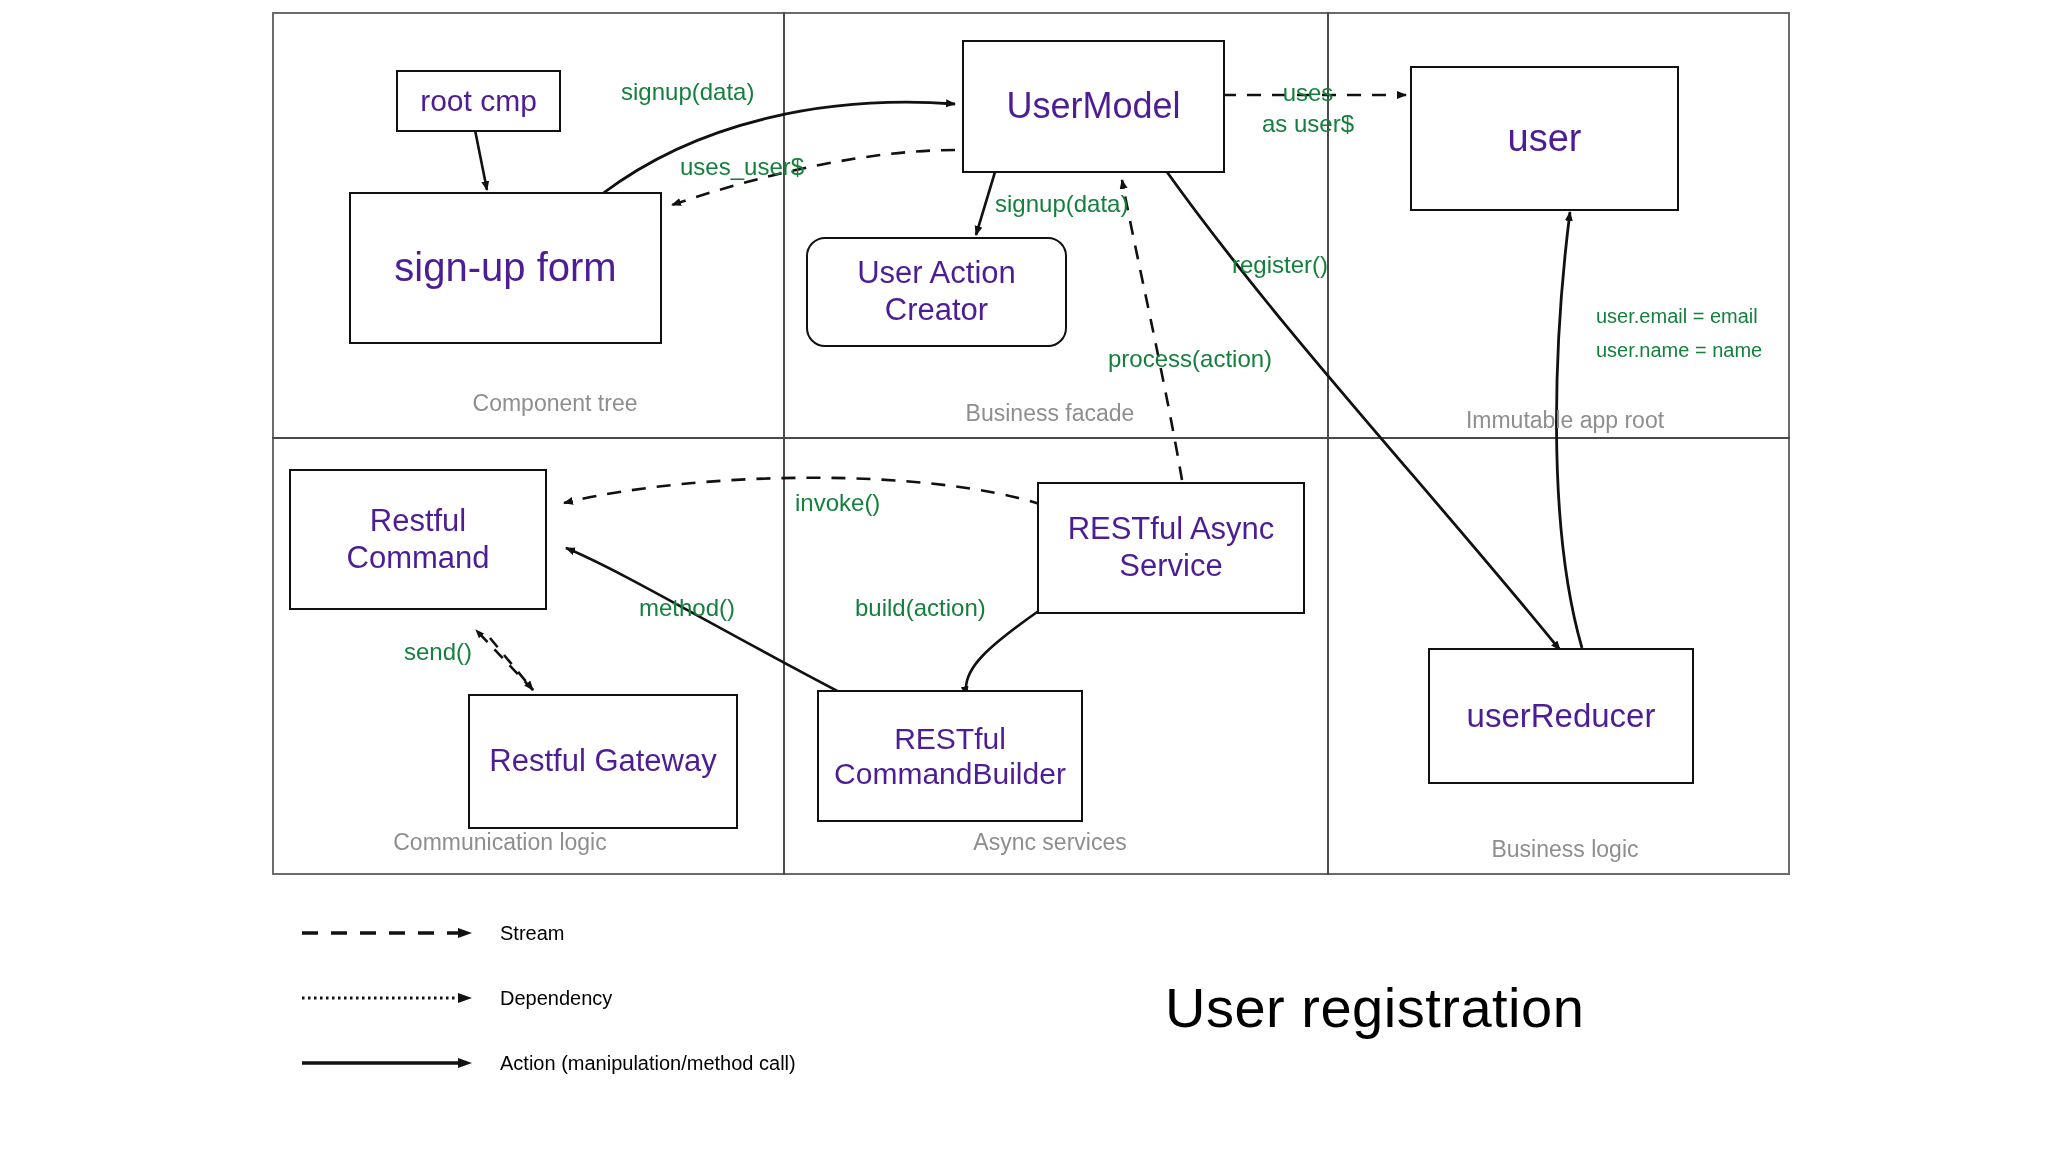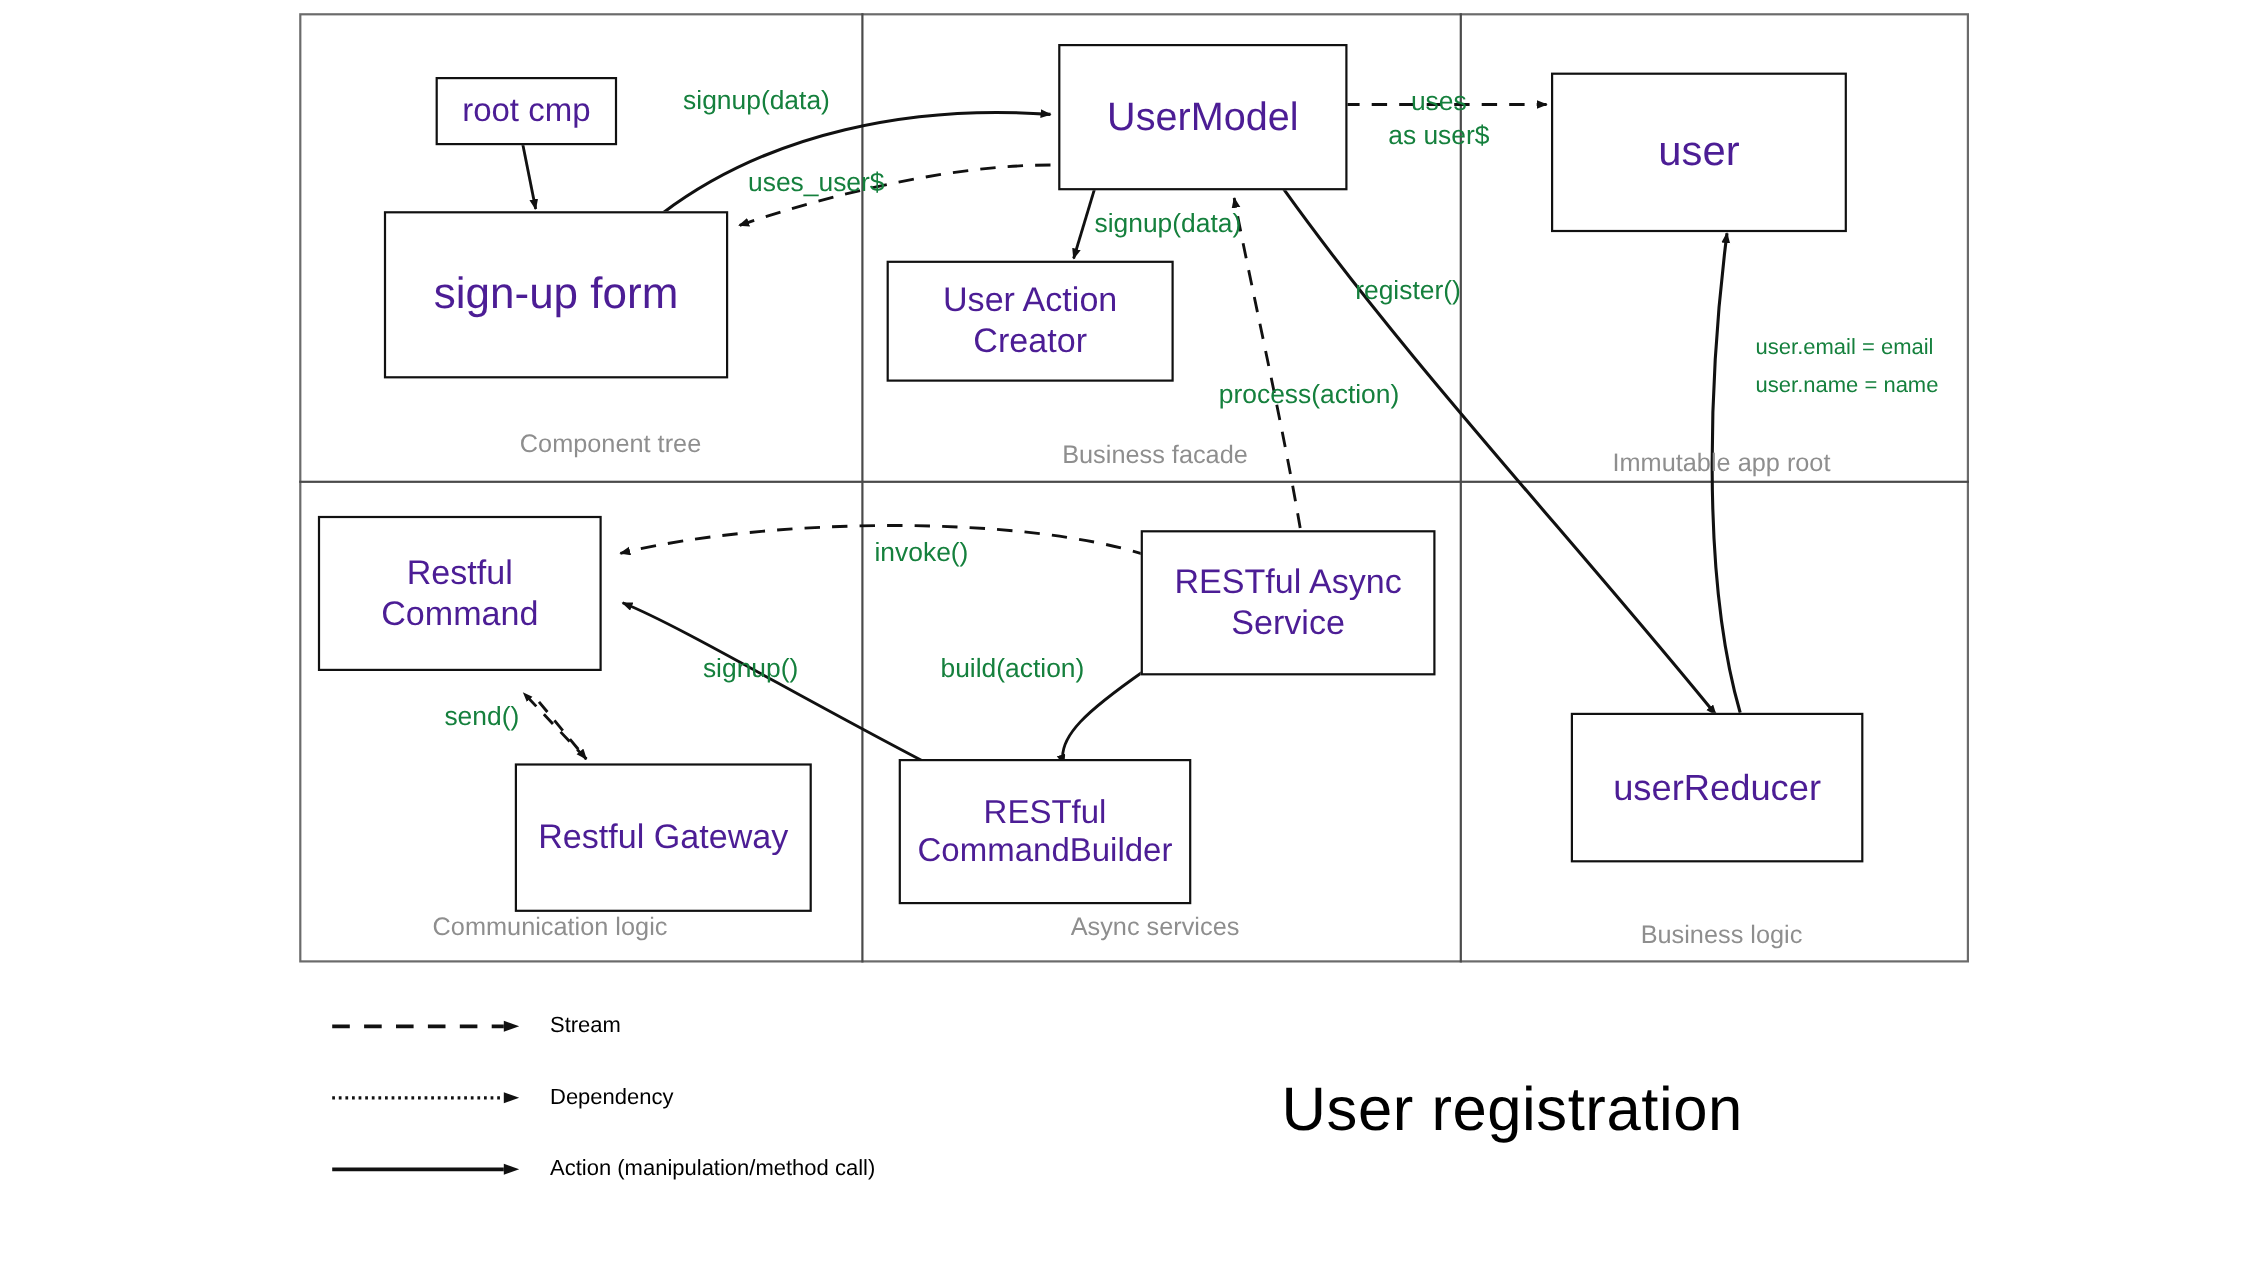--- a/index.html
+++ b/index.html
@@ -174,21 +174,21 @@
   </div>
 
   <div class="node" style="left:349px; top:192px; width:313px; height:152px; font-size:40px;">
     <span>sign-up form</span>
   </div>
 
   <div class="node" style="left:962px; top:40px; width:263px; height:133px; font-size:36px;">
     <span>UserModel</span>
   </div>
 
-  <div class="node" style="left:806px; top:237px; width:261px; height:110px; font-size:31px;">
+  <div class="node" style="left:806px; top:237px; width:261px; height:110px; font-size:31px;border-radius:19px;">
     <span>User Action
 Creator</span>
   </div>
 
   <div class="node" style="left:1410px; top:66px; width:269px; height:145px; font-size:38px;">
     <span>user</span>
   </div>
 
   <div class="node" style="left:289px; top:469px; width:258px; height:141px; font-size:31px;">
     <span>Restful
@@ -223,21 +223,21 @@
   <div class="edge-label" style="left:995px; top:190px;">signup(data)</div>
 
   <div class="edge-label" style="left:1232px; top:251px;">register()</div>
 
   <div class="edge-label" style="left:1108px; top:345px;">process(action)</div>
 
   <div class="edge-label" style="left:795px; top:489px;">invoke()</div>
 
   <div class="edge-label" style="left:855px; top:594px;">build(action)</div>
 
-  <div class="edge-label" style="left:639px; top:594px;">signup()</div>
+  <div class="edge-label" style="left:639px; top:594px;">method()</div>
 
   <div class="edge-label" style="left:404px; top:638px;">send()</div>
 
   <div class="edge-label small" style="left:1596px; top:305px;">user.email = email</div>
   <div class="edge-label small" style="left:1596px; top:339px;">user.name = name</div>
 
   <div class="zone-label" style="left:410px; top:390px; width:290px;">Component tree</div>
   <div class="zone-label" style="left:905px; top:400px; width:290px;">Business facade</div>
   <div class="zone-label" style="left:1415px; top:407px; width:300px;">Immutable app root</div>
   <div class="zone-label" style="left:345px; top:829px; width:310px;">Communication logic</div>

